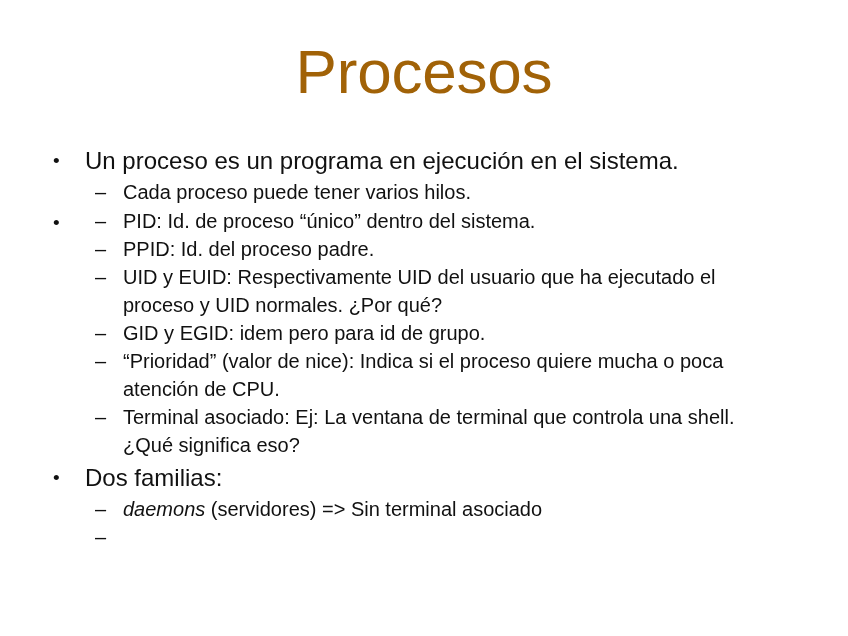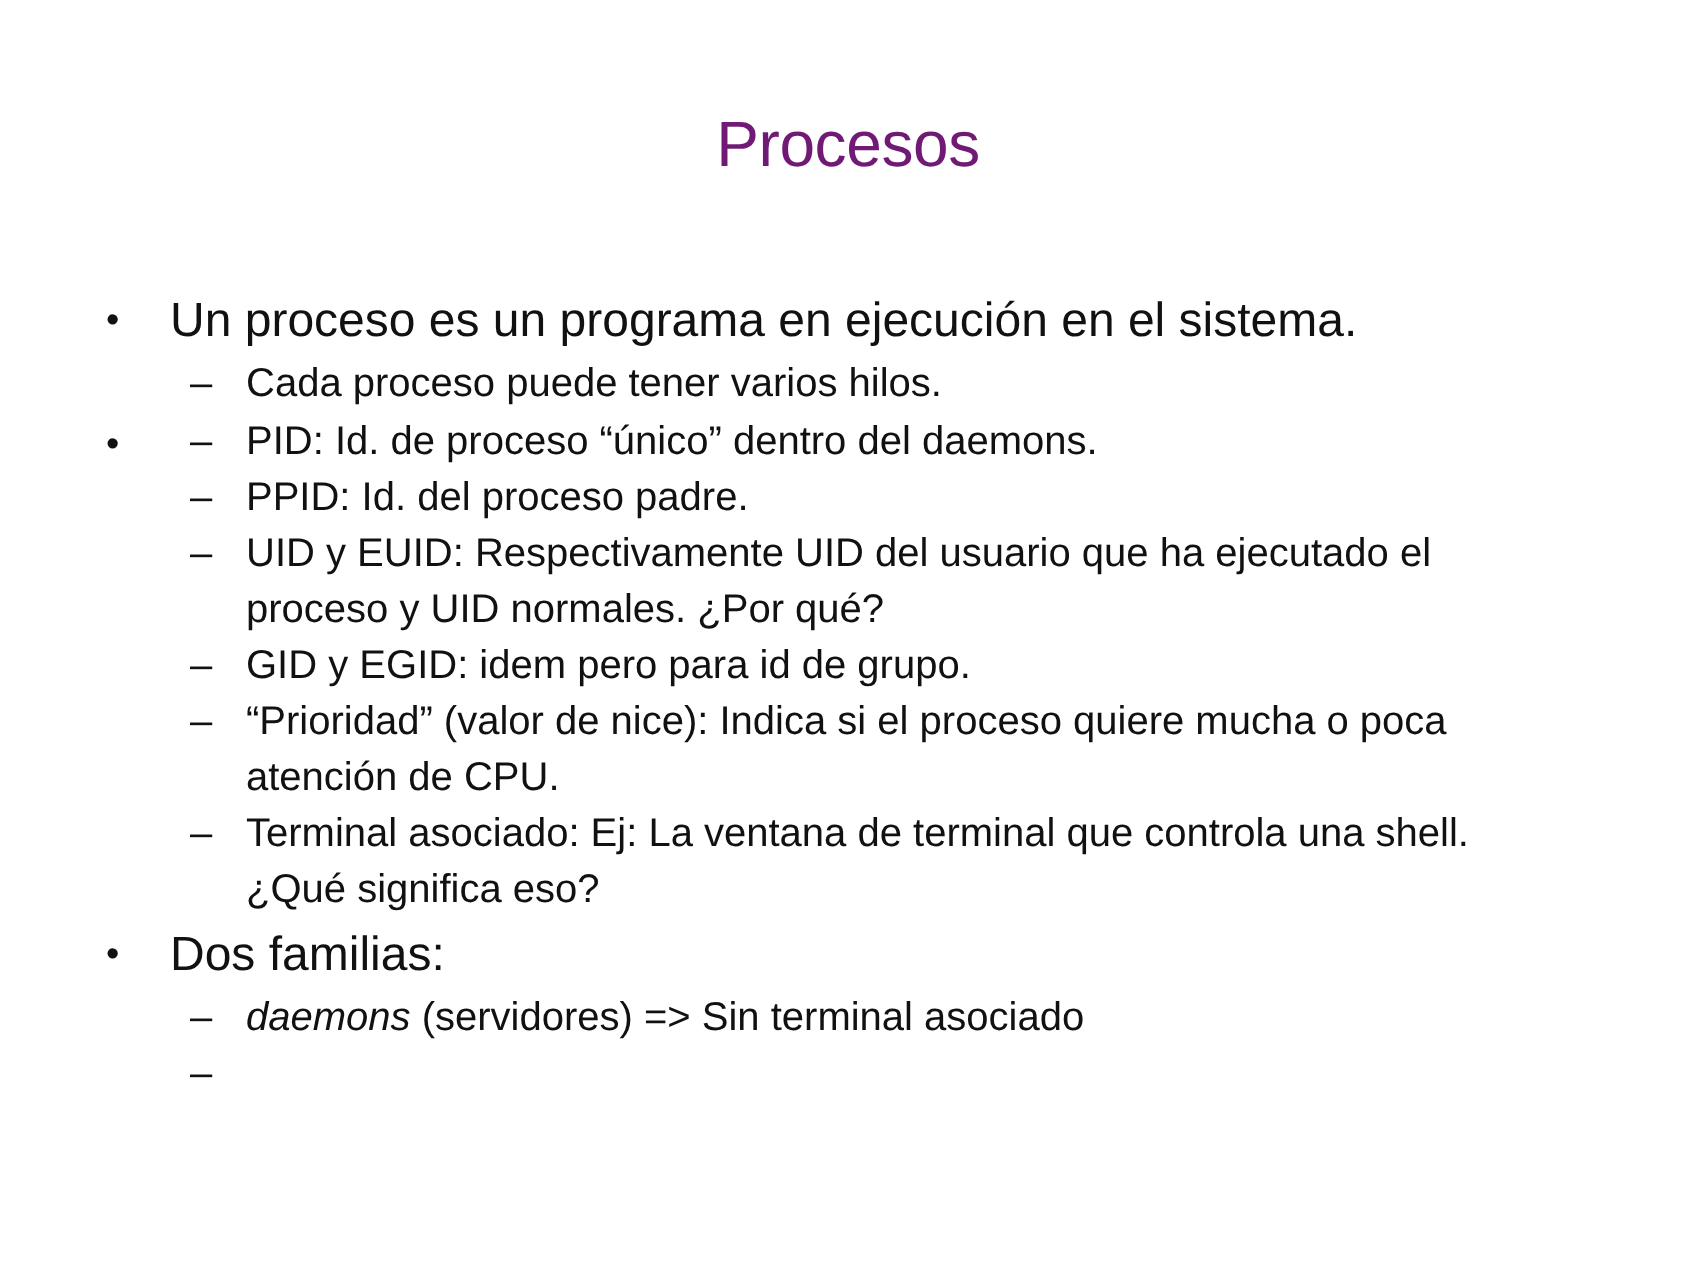--- a/index.html
+++ b/index.html
@@ -23,24 +23,24 @@
     box-sizing: border-box;
   }
 
   
   .slide-title {
     position: absolute;
     left: 0;
     top: 45px;
     width: 848px;
     text-align: center;
-    font-size: 32px;
+    font-size: 62px;
     line-height: 54px;
     font-weight: 400;
-    color: #701a75;
+    color: #a16207;
     letter-spacing: -0.2px;
     white-space: nowrap;
   }
 
   
   .slide-body {
     position: absolute;
     left: 0;
     top: 144px;
     width: 848px;
@@ -116,21 +116,21 @@
       <span class="marker">–</span>
       <span class="txt">Cada proceso puede tener varios hilos.</span>
     </div>
 
     <div class="bullet lvl1">
       <span class="marker">•</span>
     </div>
 
     <div class="bullet lvl2">
       <span class="marker">–</span>
-      <span class="txt">PID: Id. de proceso “único” dentro del daemons.</span>
+      <span class="txt">PID: Id. de proceso “único” dentro del sistema.</span>
     </div>
 
     <div class="bullet lvl2">
       <span class="marker">–</span>
       <span class="txt">PPID: Id. del proceso padre.</span>
     </div>
 
     <div class="bullet lvl2">
       <span class="marker">–</span>
       <span class="txt">UID y EUID: Respectivamente UID del usuario que ha ejecutado el proceso y UID normales. ¿Por qué?</span>

